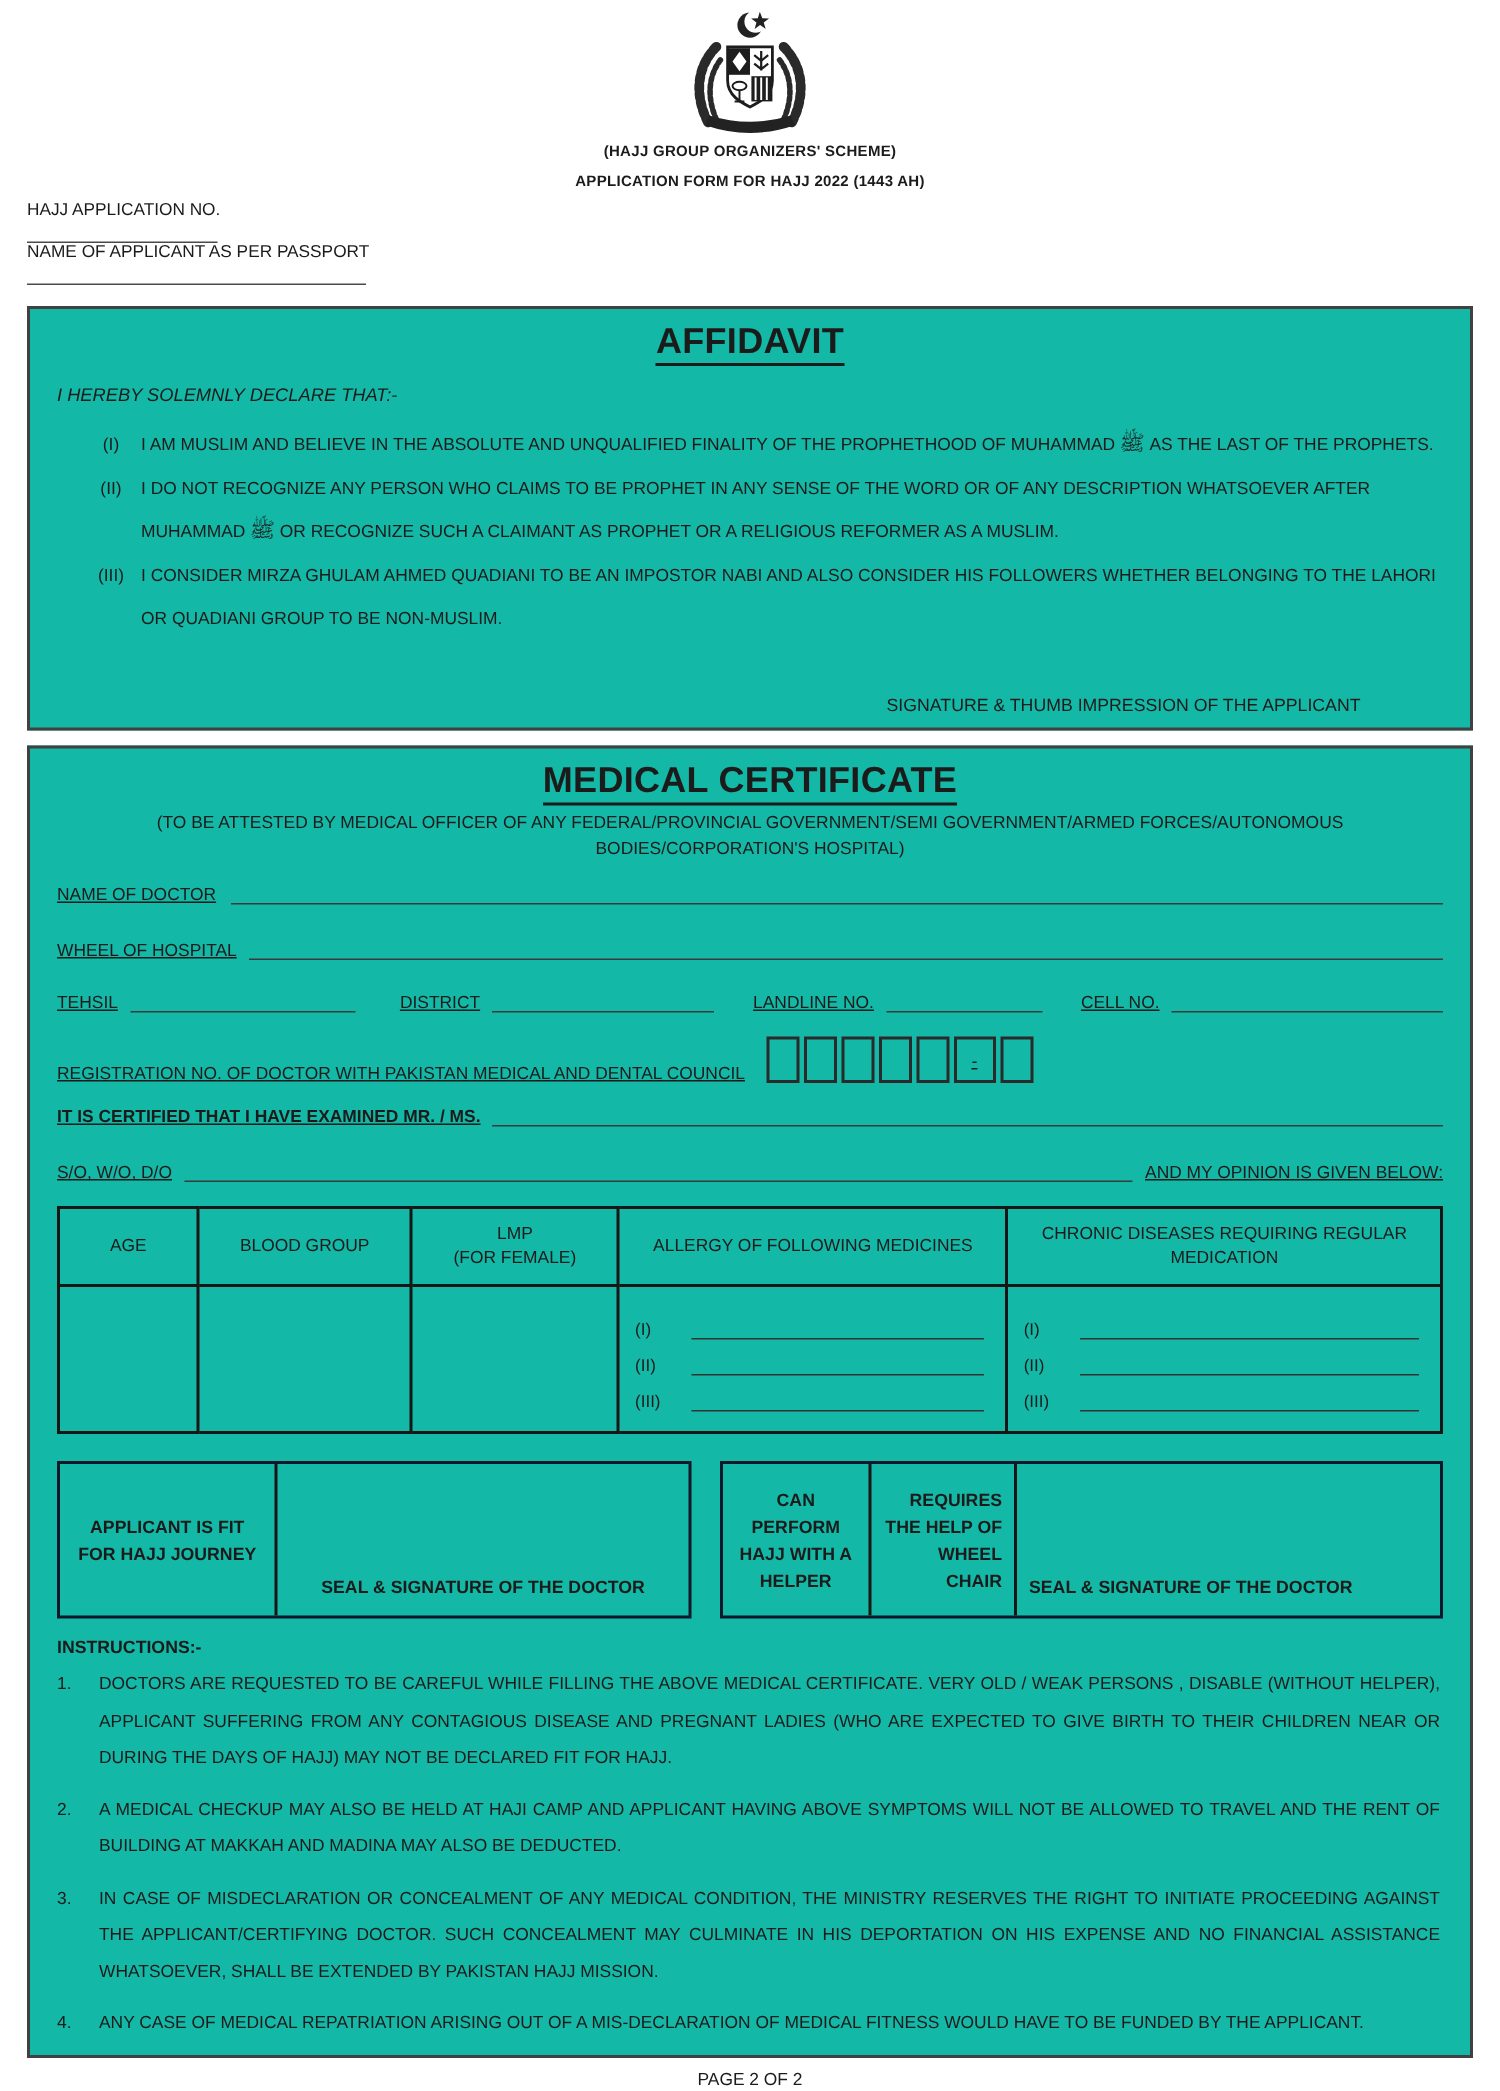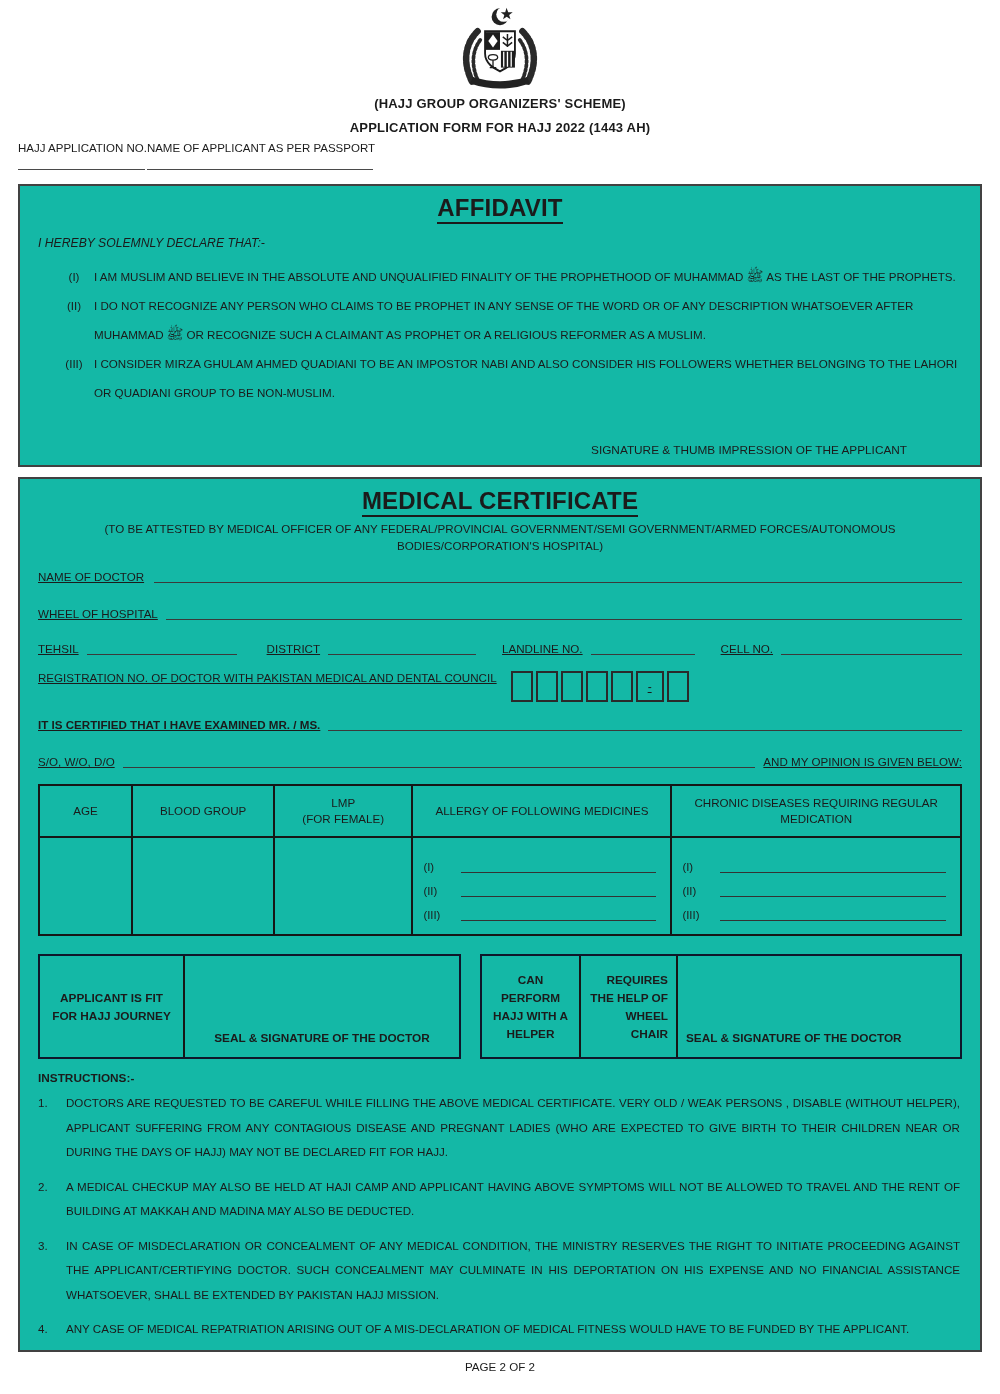--- a/index.html
+++ b/index.html
@@ -4,24 +4,24 @@
 <style>
   * { margin:0; padding:0; box-sizing:border-box; }
   html,body { background:#e8e8e8; }
   .page {
     width:1000px; height:1394px; margin:0 auto; background:#ffffff;
     font-family:"Liberation Sans", sans-serif; color:#1b1b1b;
     position:relative; overflow:hidden;
   }
   
   .emblem-wrap { text-align:center; padding-top:5px; height:90px; }
-  .center-line { text-align:center; font-weight:bold; font-size:13px; letter-spacing:0.2px; }
+  .center-line { text-align:center; font-weight:bold; font-size:10px; letter-spacing:0.2px; }
   .scheme-line { margin-top:6px; }
   .form-line { margin-top:9px; }
-  .id-row { display:flex; justify-content:flex-start; padding:0 18px; margin-top:7px; font-size:11.5px; }
+  .id-row { display:flex; justify-content:flex-start; padding:0 18px; margin-top:7px; font-size:11.5px;flex-direction:column; }
   .id-field .uline { border-bottom:1.6px solid #4a4a4a; margin-top:14px; height:2px; }
   .id-left .uline { width:127px; }
   .id-right { text-align:left; }
   .id-right .uline { width:226px; }
   
   .big-box { margin:14px 18px 0; border:2px solid #414141; padding:0 18px; background:#14b8a6; }
   .affidavit-box { height:283px; position:relative; }
   .medical-box { margin-top:10px; padding-bottom:8px; }
   .box-title { text-align:center; margin-top:8px; }
   .box-title span {
@@ -38,21 +38,21 @@
   .sig-caption { position:absolute; bottom:8px; right:73px; font-size:11.8px; }
   
   .med-sub { text-align:center; font-size:11.6px; line-height:16.5px; margin:6px auto 0; max-width:910px; }
   .frow { display:flex; align-items:flex-end; font-size:11.6px;text-decoration:underline; }
   .frow .lbl { flex:none; }
   .fline { border-bottom:1.6px solid #3a3a3a; height:15px; }
   .grow { flex:1; }
   .row-doctor { margin-top:14px; }
   .row-hospital { margin-top:22px; }
   .row-tehsil { margin-top:20px; }
-  .row-reg { margin-top:16px; align-items:flex-start; }
+  .row-reg { margin-top:16px; align-items:flex-end; }
   .row-cert { margin-top:14px; }
   .row-so { margin-top:22px; }
   .ml8 { margin-left:8px; } .ml10 { margin-left:10px; }
   .gap-d { margin-left:30px; } .gap-l { margin-left:26px; } .gap-c { margin-left:26px; }
   .w-tehsil { width:150px; } .w-district { width:148px; } .w-landline { width:104px; }
   .bold { font-weight:bold; }
   .regboxes { display:flex; margin-left:14px; }
   .rbox {
     width:22px; height:31px; border:2px solid #2a2a2a; margin-right:3px;
     display:flex; align-items:center; justify-content:center; font-size:12px;

